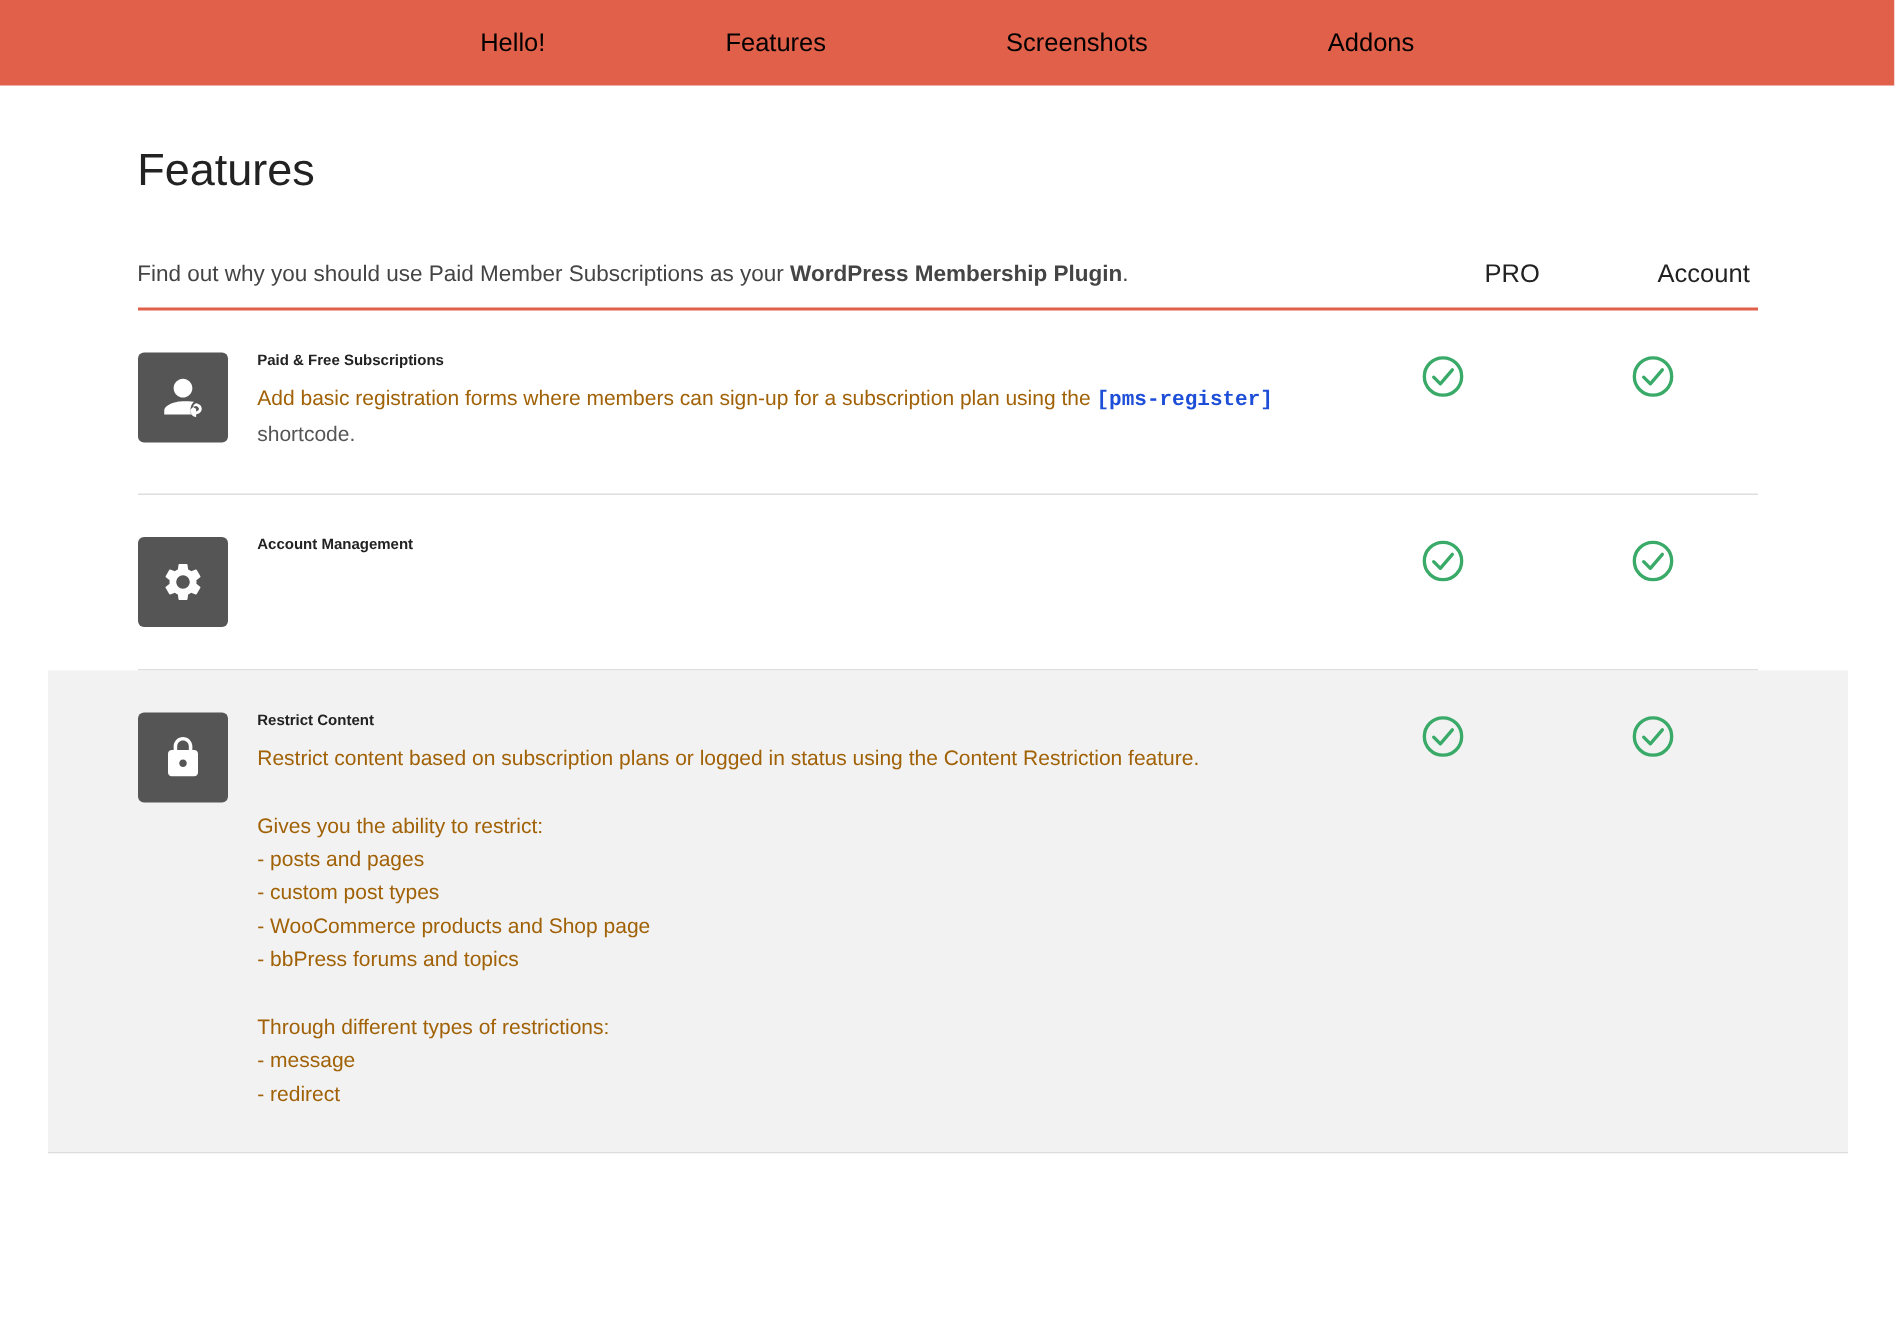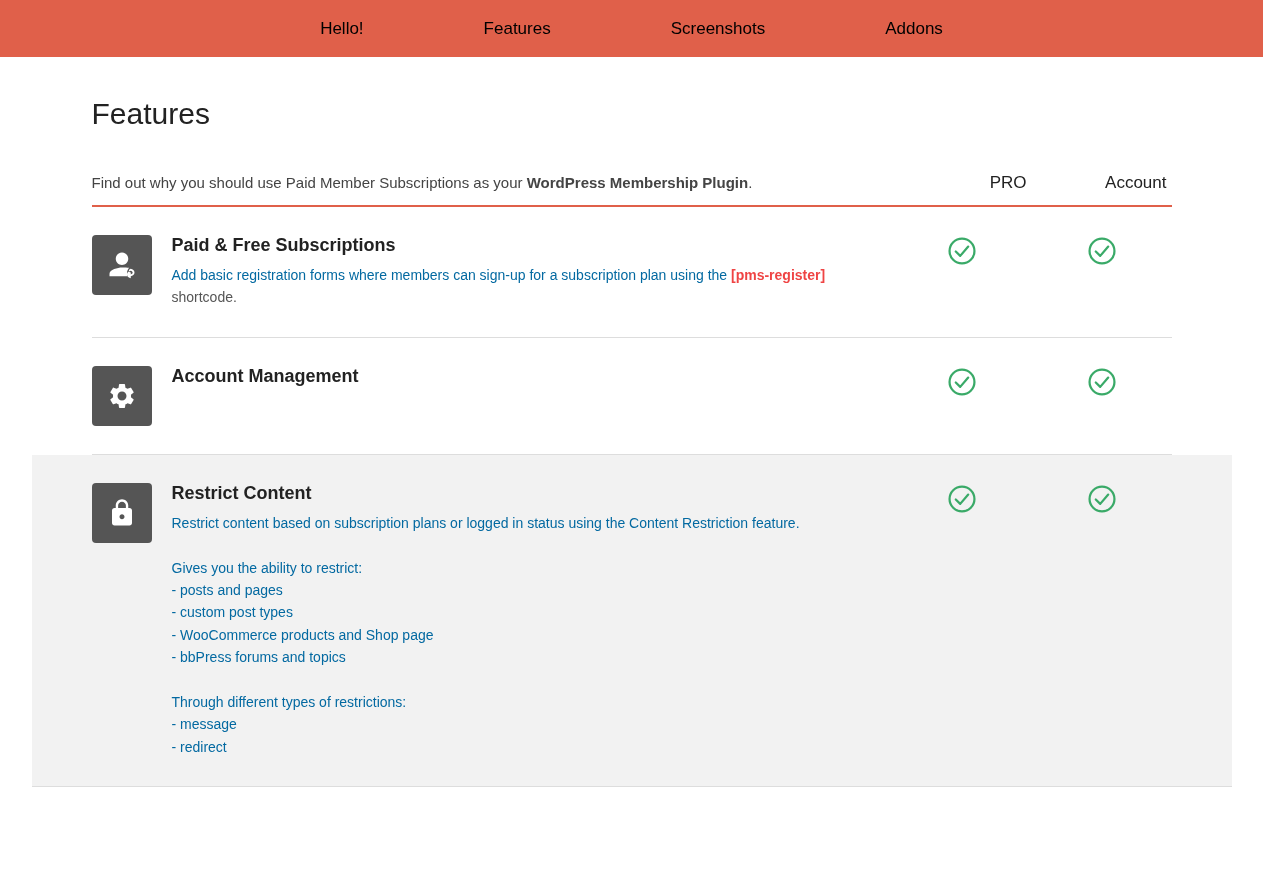--- a/index.html
+++ b/index.html
@@ -96,36 +96,36 @@
     .feature-icon svg {
       width: 30px;
       height: 30px;
       fill: #fff;
     }
     .feature-content {
       flex: 1;
     }
     .feature-title {
       font-weight: 700;
-      font-size: 18px;
+      font-size: 10px;
       color: #222;
       margin-bottom: 8px;
     }
     .feature-desc {
       font-size: 14px;
       color: #555;
       line-height: 1.6;
     }
     .feature-desc .code {
-      font-family: Liberation Sans, sans-serif;
+      font-family: Liberation Mono, monospace;
       font-weight: 700;
-      color: #ef4444;
+      color: #1d4ed8;
     }
     .feature-desc .link-style {
-      color: #0369a1;
+      color: #a16207;
     }
     .feature-checks {
       display: flex;
       width: 280px;
       justify-content: space-around;
       align-items: center;
       flex-shrink: 0;
     }
     .check-cell {
       width: 130px;

